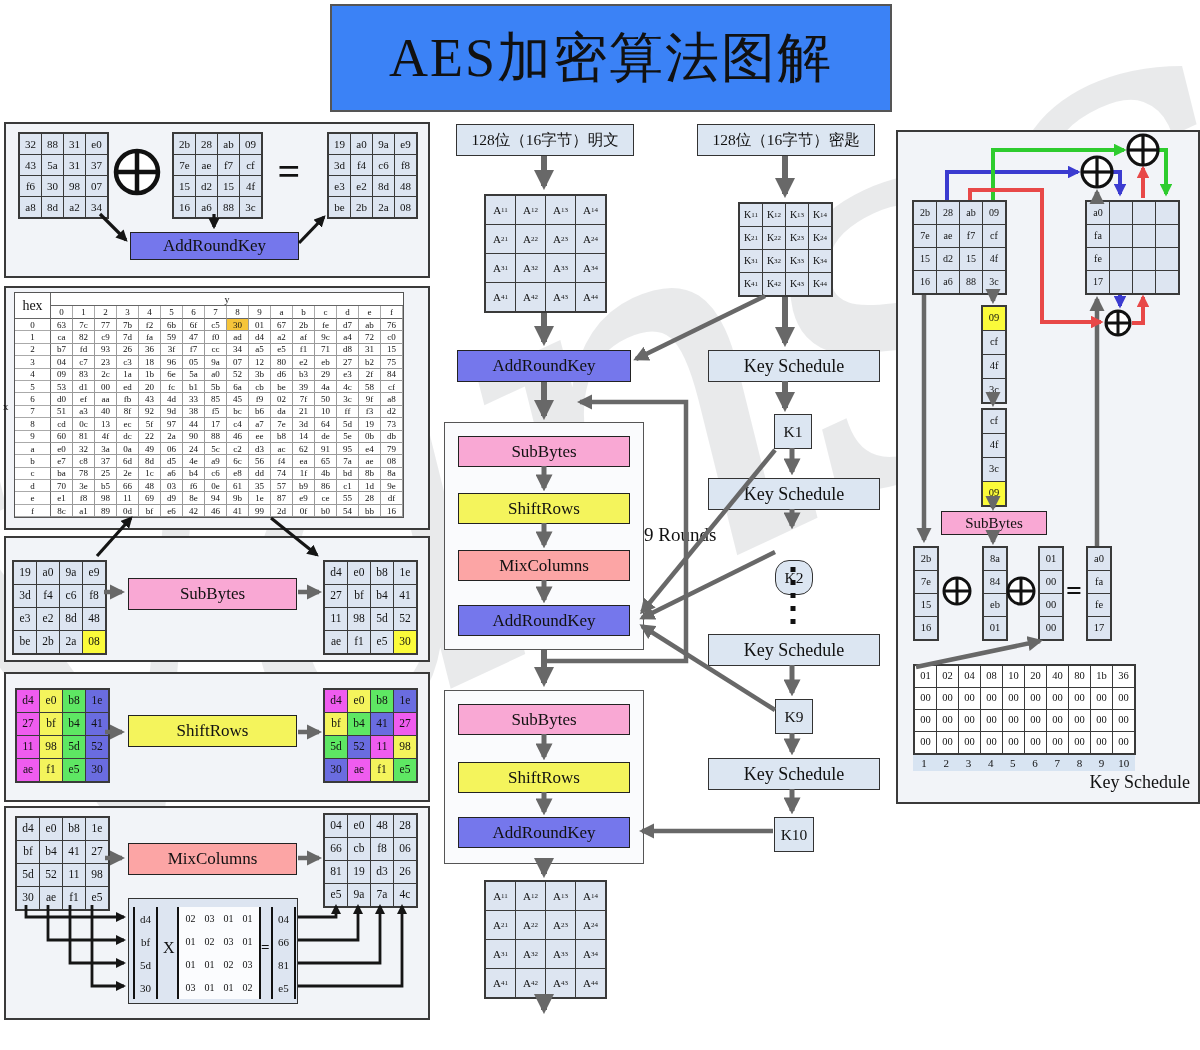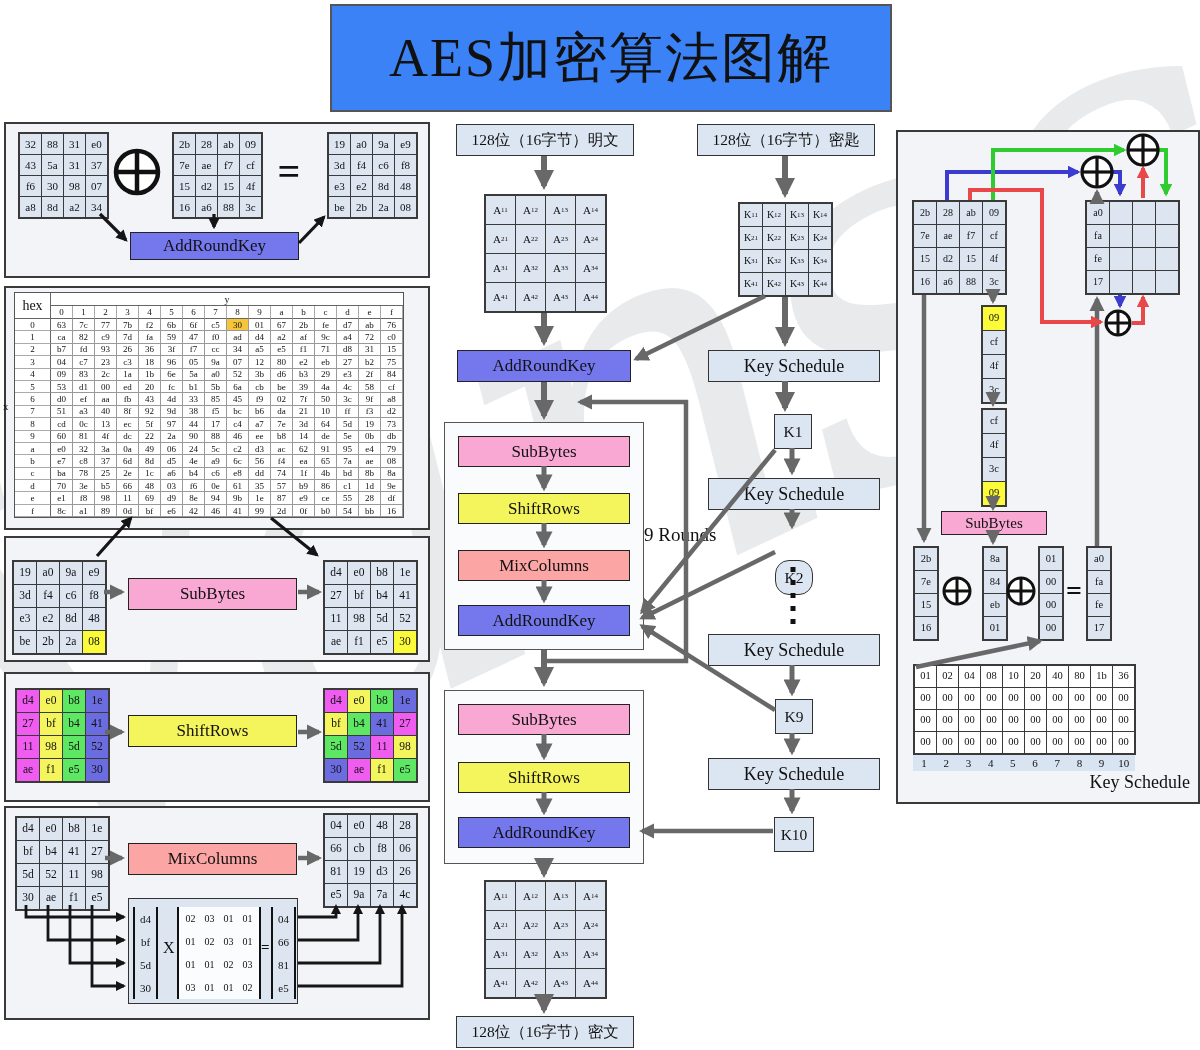--- a/index.html
+++ b/index.html
@@ -631,21 +631,20 @@
       <div class="cell">A<sub>24</sub></div>
       <div class="cell">A<sub>31</sub></div>
       <div class="cell">A<sub>32</sub></div>
       <div class="cell">A<sub>33</sub></div>
       <div class="cell">A<sub>34</sub></div>
       <div class="cell">A<sub>41</sub></div>
       <div class="cell">A<sub>42</sub></div>
       <div class="cell">A<sub>43</sub></div>
       <div class="cell">A<sub>44</sub></div>
     </div>
-  <div class="fbox" style="left:456px;top:1016px;width:176px;height:30px;">128位（16字节）密文</div>
 
   <div class="fbox" style="left:697px;top:124px;width:176px;height:30px;">128位（16字节）密匙</div>
   <div class="matrix g4k" style="left:738px;top:202px;">
       <div class="cell">K<sub>11</sub></div>
       <div class="cell">K<sub>12</sub></div>
       <div class="cell">K<sub>13</sub></div>
       <div class="cell">K<sub>14</sub></div>
       <div class="cell">K<sub>21</sub></div>
       <div class="cell">K<sub>22</sub></div>
       <div class="cell">K<sub>23</sub></div>

